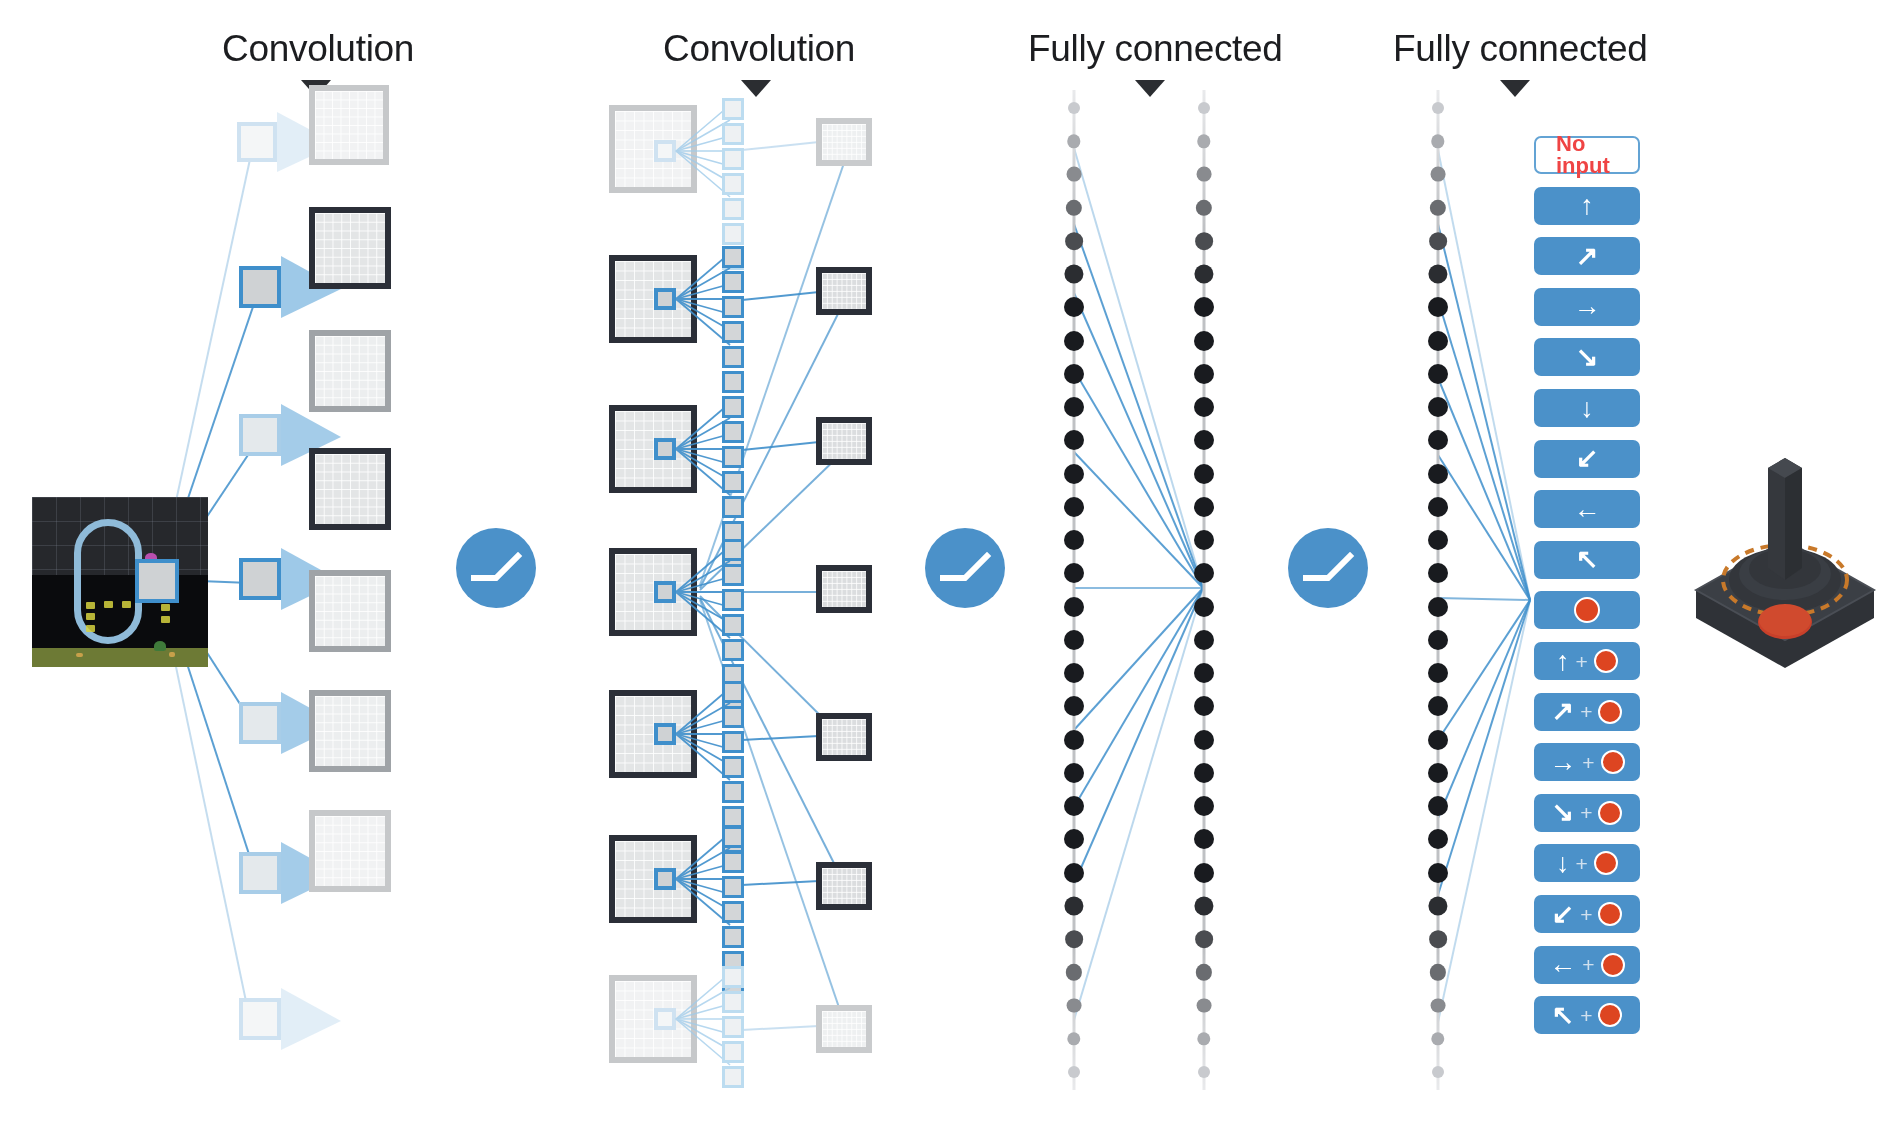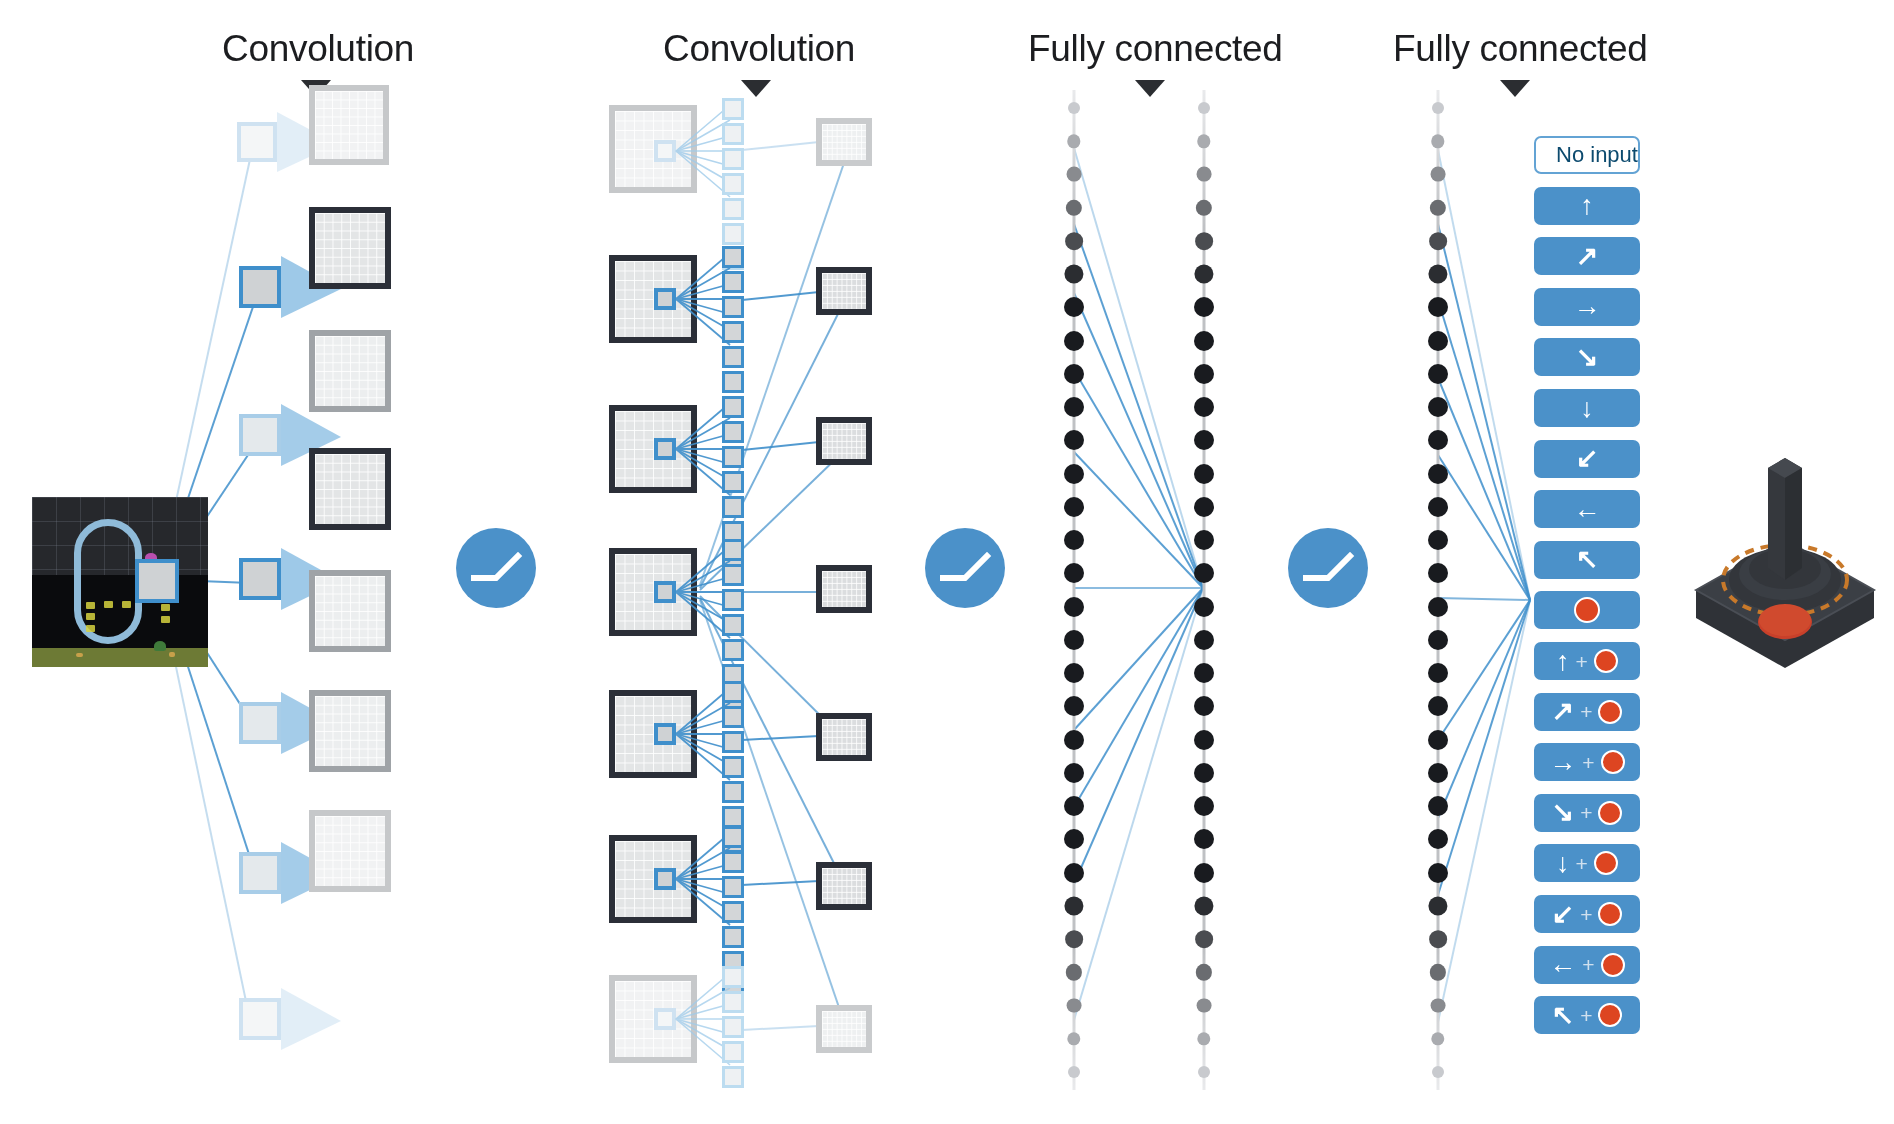--- a/index.html
+++ b/index.html
@@ -124,23 +124,23 @@
     border-radius:7px;
     display:flex; align-items:center; justify-content:center;
     color:#ffffff;
     font-size:25px;
     line-height:1;
     gap:6px;
   }
   .btn.noinput {
     background:#ffffff;
     border:2px solid #63a3d4;
-    color:#0c4a6e;
+    color:#ef4444;
     font-size:22px;
-    font-weight:400;
+    font-weight:700;
     padding-left:20px;
   }
   .btn .arrow { font-size:27px; font-weight:600; display:inline-block; }
   .btn .plus { color:#cfe0ee; font-size:21px; font-weight:400; }
   .btn .fire {
     display:inline-block; width:24px; height:24px;
     border-radius:50%; background:#dd4521; border:2px solid #ffffff;
   }
   .btn .fire.solo { width:26px; height:26px; }
 

